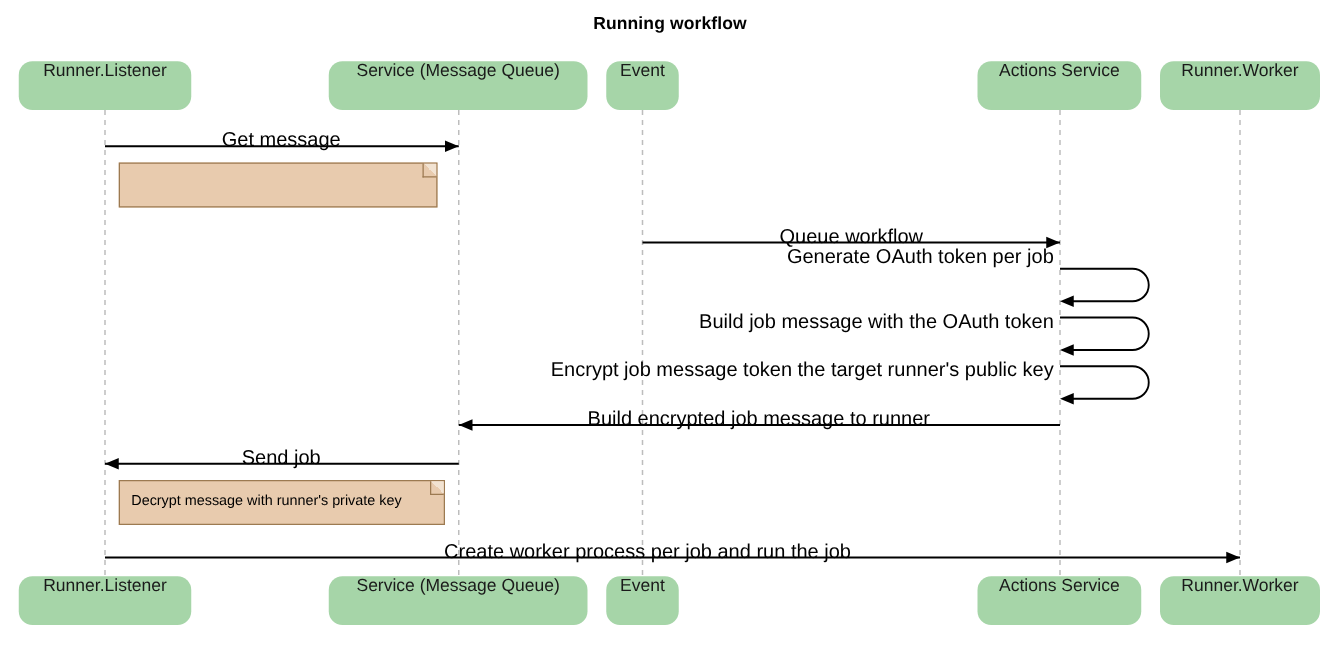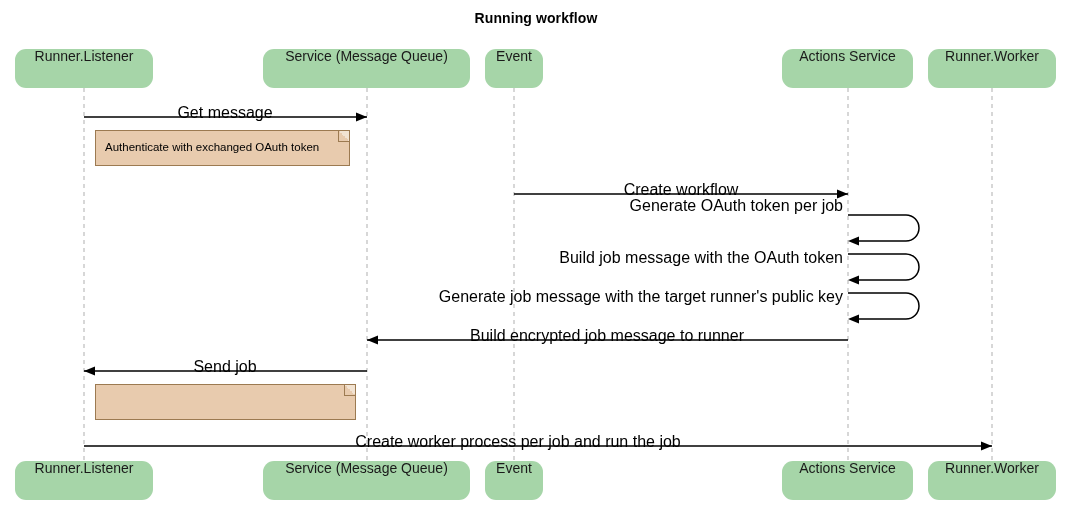--- a/index.html
+++ b/index.html
@@ -121,32 +121,32 @@
         <polygon points="84,371 95,366.4 95,375.6" fill="#000000"></polygon>
       </g>
       <g>
         <line x1="84" y1="446" x2="992" y2="446" stroke="#000000" stroke-width="1.5"></line>
         <polygon points="992,446 981,441.4 981,450.6" fill="#000000"></polygon>
       </g>
     </svg>
 
   <div id="overlay">
       <div class="msg-label" style="top: 105px; left: 225px; transform: translate(-50%, 0px);">Get message</div>
-      <div class="msg-label" style="top: 182px; left: 681px; transform: translate(-50%, 0px);">Create workflow</div>
+      <div class="msg-label" style="top: 182px; left: 681px; transform: translate(-50%, 0px);">Queue workflow</div>
       <div class="msg-label" style="top: 198px; left: 843px; transform: translate(-100%, 0px);">Generate OAuth token per job</div>
       <div class="msg-label" style="top: 250px; left: 843px; transform: translate(-100%, 0px);">Build job message with the OAuth token</div>
-      <div class="msg-label" style="top: 289px; left: 843px; transform: translate(-100%, 0px);">Generate job message with the target runner's public key</div>
+      <div class="msg-label" style="top: 289px; left: 843px; transform: translate(-100%, 0px);">Encrypt job message token the target runner's public key</div>
       <div class="msg-label" style="top: 328px; left: 607px; transform: translate(-50%, 0px);">Build encrypted job message to runner</div>
       <div class="msg-label" style="top: 359px; left: 225px; transform: translate(-50%, 0px); text-align: center;">Send job</div>
       <div class="msg-label" style="top: 434px; left: 518px; transform: translate(-50%, 0px);">Create worker process per job and run the job</div>
       <div class="note-box" style="left: 95px; top: 130px; width: 255px; height: 36px; background: rgb(232, 203, 174); border-color: rgb(156, 122, 81);">
-        <span class="note-text">Authenticate with exchanged OAuth token</span>
         <div class="note-fold" style="background: linear-gradient(225deg, rgb(242, 227, 210) 0px, rgb(242, 227, 210) 50%, transparent 50%, transparent 100%); border-left: 1px solid rgb(156, 122, 81); border-bottom: 1px solid rgb(156, 122, 81); box-sizing: border-box;"></div>
       </div>
       <div class="note-box" style="left: 95px; top: 384px; width: 261px; height: 36px; background: rgb(232, 203, 174); border-color: rgb(156, 122, 81);">
+        <span class="note-text">Decrypt message with runner's private key</span>
         <div class="note-fold" style="background: linear-gradient(225deg, rgb(242, 227, 210) 0px, rgb(242, 227, 210) 50%, transparent 50%, transparent 100%); border-left: 1px solid rgb(156, 122, 81); border-bottom: 1px solid rgb(156, 122, 81); box-sizing: border-box;"></div>
       </div>
       <div class="actor-box" style="left: 15px; width: 138px; height: 39px; top: 49px; background: rgb(166, 213, 168); color: rgb(26, 26, 26);">
         <span>Runner.Listener</span>
       </div>
       <div class="actor-box" style="left: 263px; width: 207px; height: 39px; top: 49px; background: rgb(166, 213, 168); color: rgb(26, 26, 26);">
         <span>Service (Message Queue)</span>
       </div>
       <div class="actor-box" style="left: 485px; width: 58px; height: 39px; top: 49px; background: rgb(166, 213, 168); color: rgb(26, 26, 26);">
         <span>Event</span>

